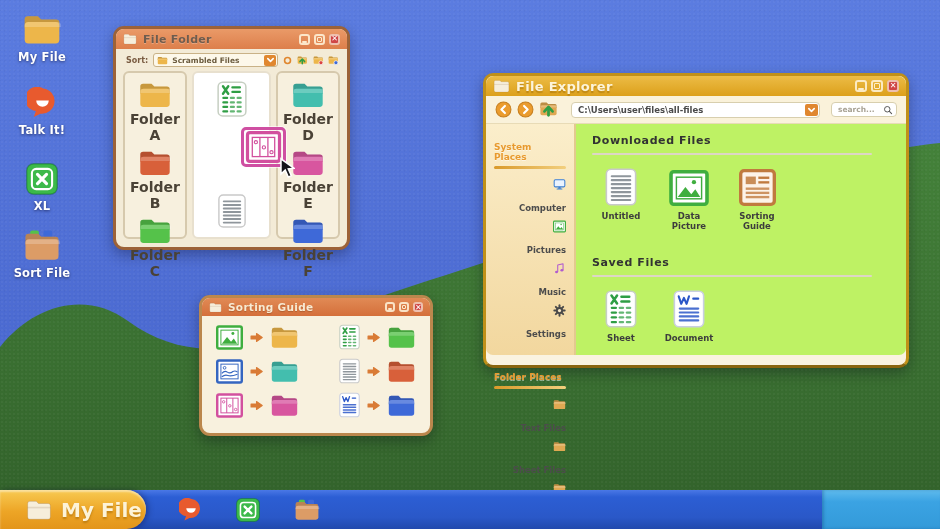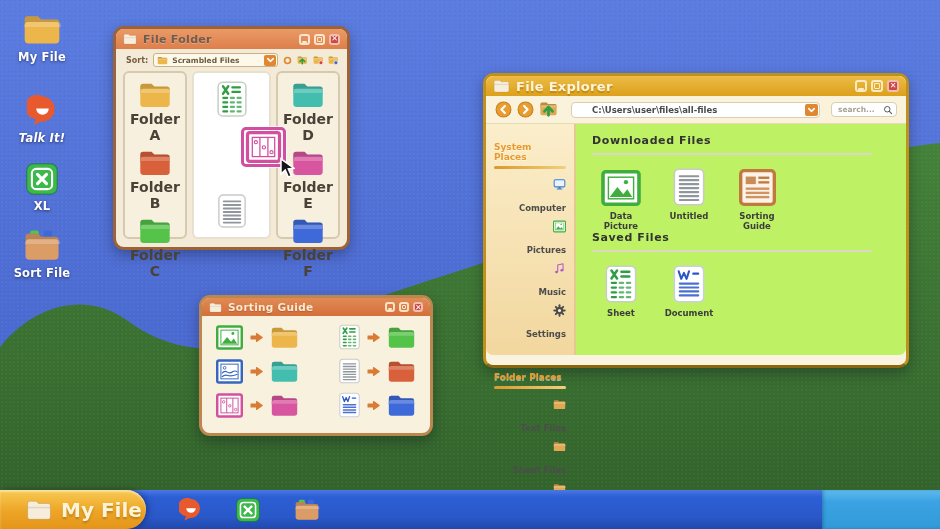--- a/index.html
+++ b/index.html
@@ -87,21 +87,21 @@
   .win-fe { left:483px; top:73px; width:426px; height:295px; background:#faf3e0;
             border:3px solid #c09018; border-bottom-color:#8a660f; border-radius:10px; }
   .win-fe .titlebar { height:20px; background:linear-gradient(180deg,#ecbc46,#dca01b); }
   .win-fe .tb-title { font-size:13px; color:#fdf4da; text-shadow:0 1.5px 1px rgba(150,100,0,.45); }
   .fe-toolbar { height:28px; display:flex; align-items:center; gap:5px; padding:0 9px;
                 background:#faf2da; border-bottom:1px solid #e8dbb6; }
   .nav-btn { width:17px; height:17px; }
   .up-btn { width:19px; height:17px; }
   .addr { flex:1; height:16px; background:#fff; border:1.5px solid #d8cfae; border-radius:4px;
           display:flex; align-items:center; margin:0 6px 0 8px; }
-  .addr .addr-txt { flex:1; font-size:8.5px; color:#4a4a4a; font-weight:bold; padding-left:20px; }
+  .addr .addr-txt { flex:1; font-size:8.5px; color:#4a4a4a; font-weight:bold; padding-left:6px; }
   .addr .dd-btn { width:13px; height:12px; }
   .searchbox { width:66px; height:15px; background:#fff; border:1.5px solid #d8cfae; border-radius:4px;
                display:flex; align-items:center; padding:0 3px 0 6px; }
   .searchbox .ph { flex:1; font-size:7.5px; color:#a8a294; font-weight:bold; }
   .search-ic { width:10px; height:10px; }
   .fe-body { display:flex; height:231px; }
   .fe-side { width:90px; background:linear-gradient(180deg,#fbeecb,#f2d79e); border-right:2px solid #e3c98f;
              padding:18px 8px; border-radius:0 0 0 7px; }
   .side-h { font-size:9px; font-weight:bold; color:#e89a2e; text-shadow:0 1px 0 rgba(255,255,255,.5); }
   .side-rule { height:3px; border-radius:2px; margin:4px 0 9px;
@@ -110,21 +110,21 @@
   .side-item .ic { width:13px; height:12px; flex:0 0 13px; }
   .side-item .lbl { font-size:8.5px; font-weight:bold; color:#4c4c4c; }
   .side-gap { height:26px; }
   .fe-main { flex:1; background:#bef264; padding:10px 16px; border-radius:0 0 7px 0; }
   .sec-h { font-size:11px; font-weight:bold; color:#333; letter-spacing:.6px; }
   .sec-rule { height:2px; background:#ddd6c6; margin:6px 0 13px; width:94%; border-radius:1px; }
   .file-row { display:flex; gap:10px; }
   .file-item { width:58px; text-align:center; }
   .file-item .ic { display:block; margin:0 auto; }
   .file-item .lbl { display:block; font-size:8.5px; font-weight:bold; color:#3d3d3d; margin-top:5px; }
-  .sec2 { }
+  .sec2 { margin-top:25px; }
 
   
   .taskbar { position:absolute; left:0; bottom:0; width:940px; height:39px;
              background:linear-gradient(180deg,#4a78e6 0%,#2c5ed4 18%,#2a58c8 70%,#2149ad 100%);
              z-index:20; }
   .start { position:absolute; left:0; top:0; width:146px; height:39px;
            background:linear-gradient(180deg,#f8ca52,#eda526 55%,#e3951a);
            border-radius:0 21px 21px 0; display:flex; align-items:center; gap:9px; padding-left:26px;
            box-shadow:2px 0 6px rgba(0,0,40,.35), inset 0 2px 2px rgba(255,255,255,.45); cursor:pointer; }
   .start .ic { width:26px; height:22px; }
@@ -155,21 +155,21 @@
     <span class="ic" style="width:40px;height:33px;" data-icon="folder">
         <svg viewBox="0 0 48 40">
           <path d="M3 8q0-4 4-4h12l4 4h18q4 0 4 4v6H3z" fill="#EDB64A"></path>
 <path d="M3 8q0-4 4-4h12l4 4h18q4 0 4 4v6H3z" fill="rgba(0,0,0,.16)"></path>
 <rect x="3" y="11" width="42" height="26" rx="4.5" fill="#EDB64A"></rect>
 <path d="M3 15.5q0-4.5 4.5-4.5h35q4.5 0 4.5 4.5v1.5H3z" fill="rgba(255,255,255,.22)"></path>
         </svg>
       </span>
     <span class="lbl">My File</span>
   </div>
-  <div class="dicon" style="left:6px;top:95px;font-style:italic;">
+  <div class="dicon" style="left:6px;top:87px;">
     <span class="ic" style="width:31px;height:32px;" data-icon="chat">
         <svg viewBox="0 0 44 46">
           <path d="M23 2A17.5 17.5 0 1 0 12.5 34.6L9.5 43l9.5-4.6A17.5 17.5 0 0 0 23 2z" fill="#E85A2E"></path>
           <path d="M13 19.5h18a9 9 0 0 1-18 0z" fill="#fff"></path>
         </svg>
       </span>
     <span class="lbl">Talk It!</span>
   </div>
   <div class="dicon" style="left:6px;top:163px;">
     <span class="ic" style="width:32px;height:32px;" data-icon="xl">
@@ -717,44 +717,44 @@
               </svg>
             </span>
           <span class="lbl">Documents</span>
         </div>
       </aside>
       <main class="fe-main">
         <div class="sec-h">Downloaded Files</div>
         <div class="sec-rule"></div>
         <div class="file-row">
           <div class="file-item">
-            <span class="ic" style="width:40px;height:36px;margin-top:2px;" data-icon="picg">
-                <svg viewBox="0 0 44 40">
-                  <rect x="2" y="2" width="40" height="36" rx="3" fill="#fff" stroke="#3FAE3F" stroke-width="4"></rect>
-<rect x="8" y="8" width="28" height="24" fill="none" stroke="#3FAE3F" stroke-width="1.6"></rect>
-                  <circle cx="27.5" cy="13.5" r="2.4" fill="#3FAE3F"></circle>
-                  <path d="M9.5 30l8.5-11 6.5 8 4.5-5.5 5.5 8.5z" fill="#3FAE3F"></path>
-                </svg>
-              </span>
-            <span class="lbl">Data Picture</span>
-          </div>
-          <div class="file-item">
             <span class="ic" style="width:32px;height:38px;" data-icon="textdoc">
                 <svg viewBox="0 0 40 48">
                   <rect x="1.5" y="1.5" width="37" height="45" rx="6" fill="#fff" stroke="#c9c9c9" stroke-width="2"></rect>
                   <rect x="7" y="9" width="26" height="2.8" rx="1.4" fill="#8F969C"></rect>
                   <rect x="7" y="14" width="26" height="2.8" rx="1.4" fill="#8F969C"></rect>
                   <rect x="7" y="19" width="26" height="2.8" rx="1.4" fill="#8F969C"></rect>
                   <rect x="7" y="24" width="26" height="2.8" rx="1.4" fill="#8F969C"></rect>
                   <rect x="7" y="29" width="26" height="2.8" rx="1.4" fill="#8F969C"></rect>
                   <rect x="7" y="34" width="26" height="2.8" rx="1.4" fill="#8F969C"></rect>
                   <rect x="7" y="39" width="26" height="2.8" rx="1.4" fill="#8F969C"></rect>
                 </svg>
               </span>
             <span class="lbl">Untitled</span>
+          </div>
+          <div class="file-item">
+            <span class="ic" style="width:40px;height:36px;margin-top:2px;" data-icon="picg">
+                <svg viewBox="0 0 44 40">
+                  <rect x="2" y="2" width="40" height="36" rx="3" fill="#fff" stroke="#3FAE3F" stroke-width="4"></rect>
+<rect x="8" y="8" width="28" height="24" fill="none" stroke="#3FAE3F" stroke-width="1.6"></rect>
+                  <circle cx="27.5" cy="13.5" r="2.4" fill="#3FAE3F"></circle>
+                  <path d="M9.5 30l8.5-11 6.5 8 4.5-5.5 5.5 8.5z" fill="#3FAE3F"></path>
+                </svg>
+              </span>
+            <span class="lbl">Data Picture</span>
           </div>
           <div class="file-item">
             <span class="ic" style="width:37px;height:37px;margin-top:1px;" data-icon="guidedoc">
                 <svg viewBox="0 0 44 44">
                   <rect x="2" y="2" width="40" height="40" rx="4" fill="#fdf3e8" stroke="#C07A3E" stroke-width="4"></rect>
                   <rect x="8" y="9" width="12" height="9" fill="#C07A3E" opacity=".85"></rect>
                   <rect x="23" y="9" width="13" height="2.8" fill="#C07A3E"></rect>
                   <rect x="23" y="14.5" width="13" height="2.8" fill="#C07A3E"></rect>
                   <rect x="8" y="22" width="28" height="2.8" fill="#C07A3E" opacity=".8"></rect>
                   <rect x="8" y="27" width="28" height="2.8" fill="#C07A3E" opacity=".8"></rect>

